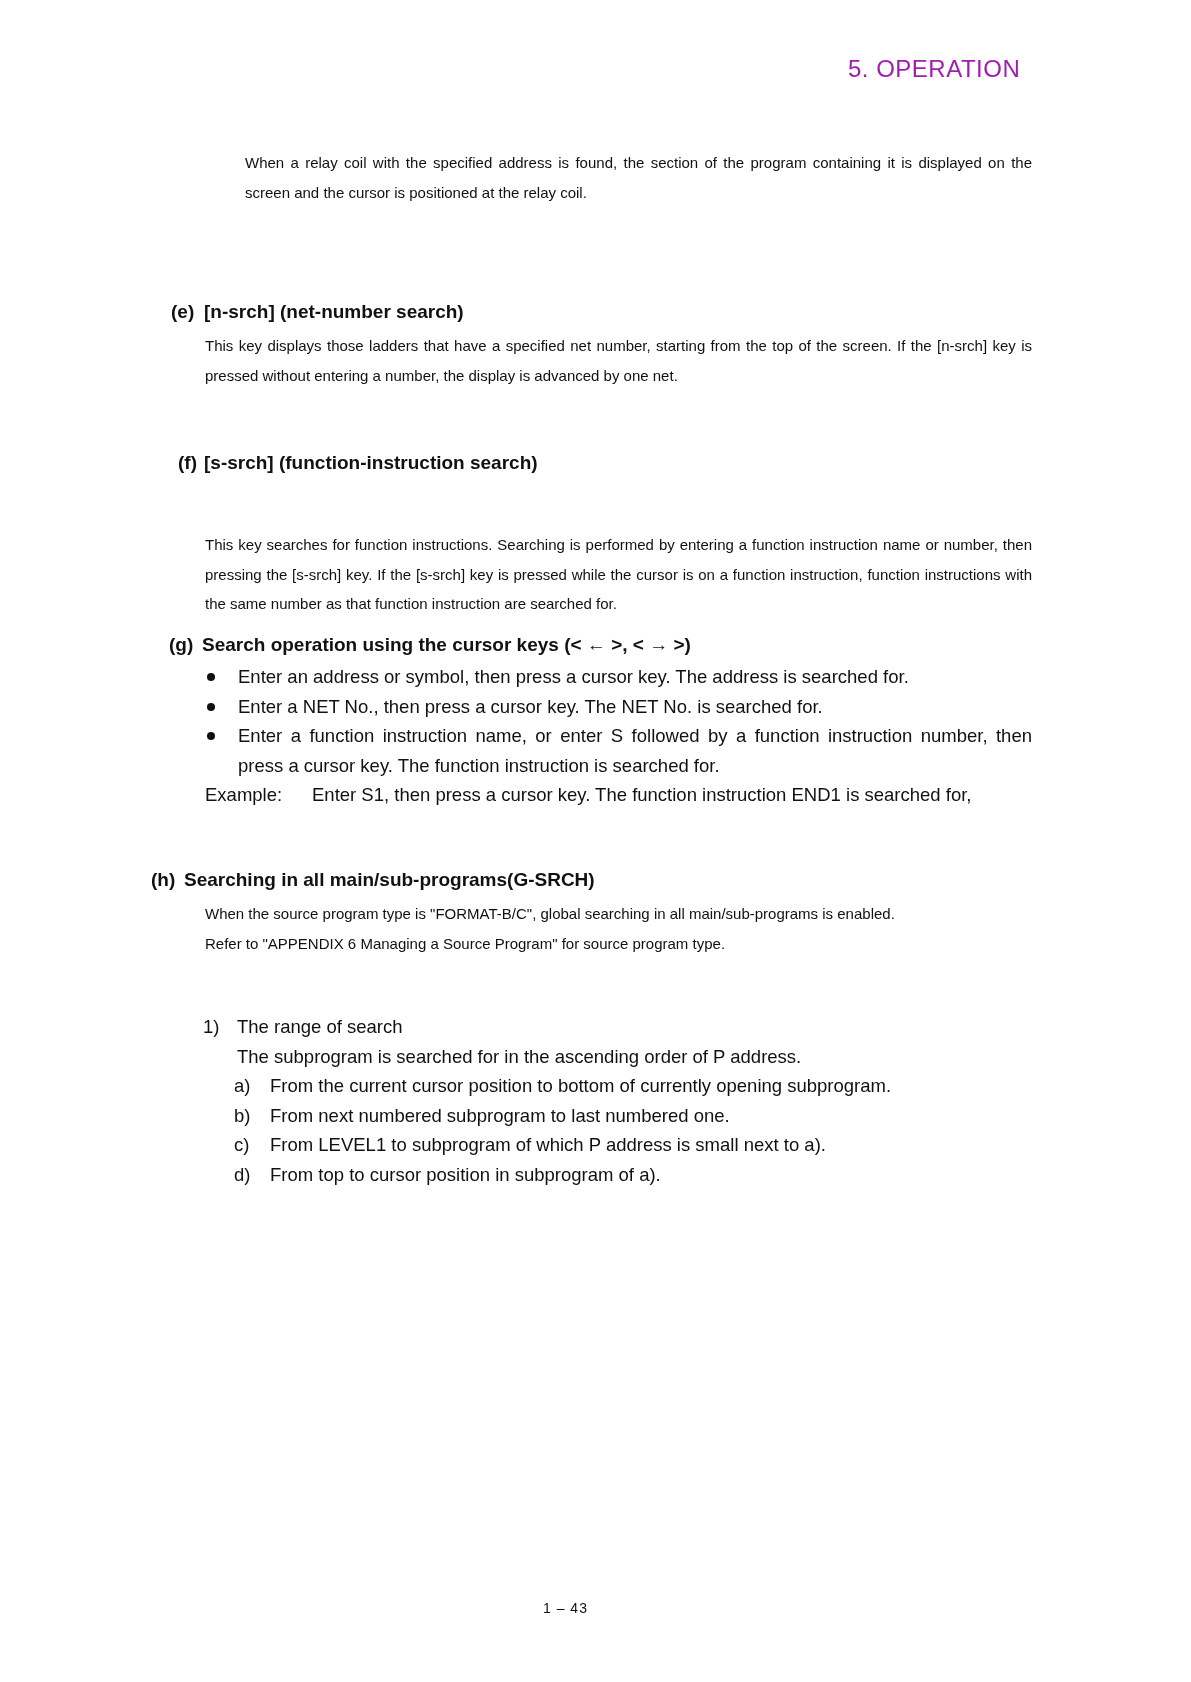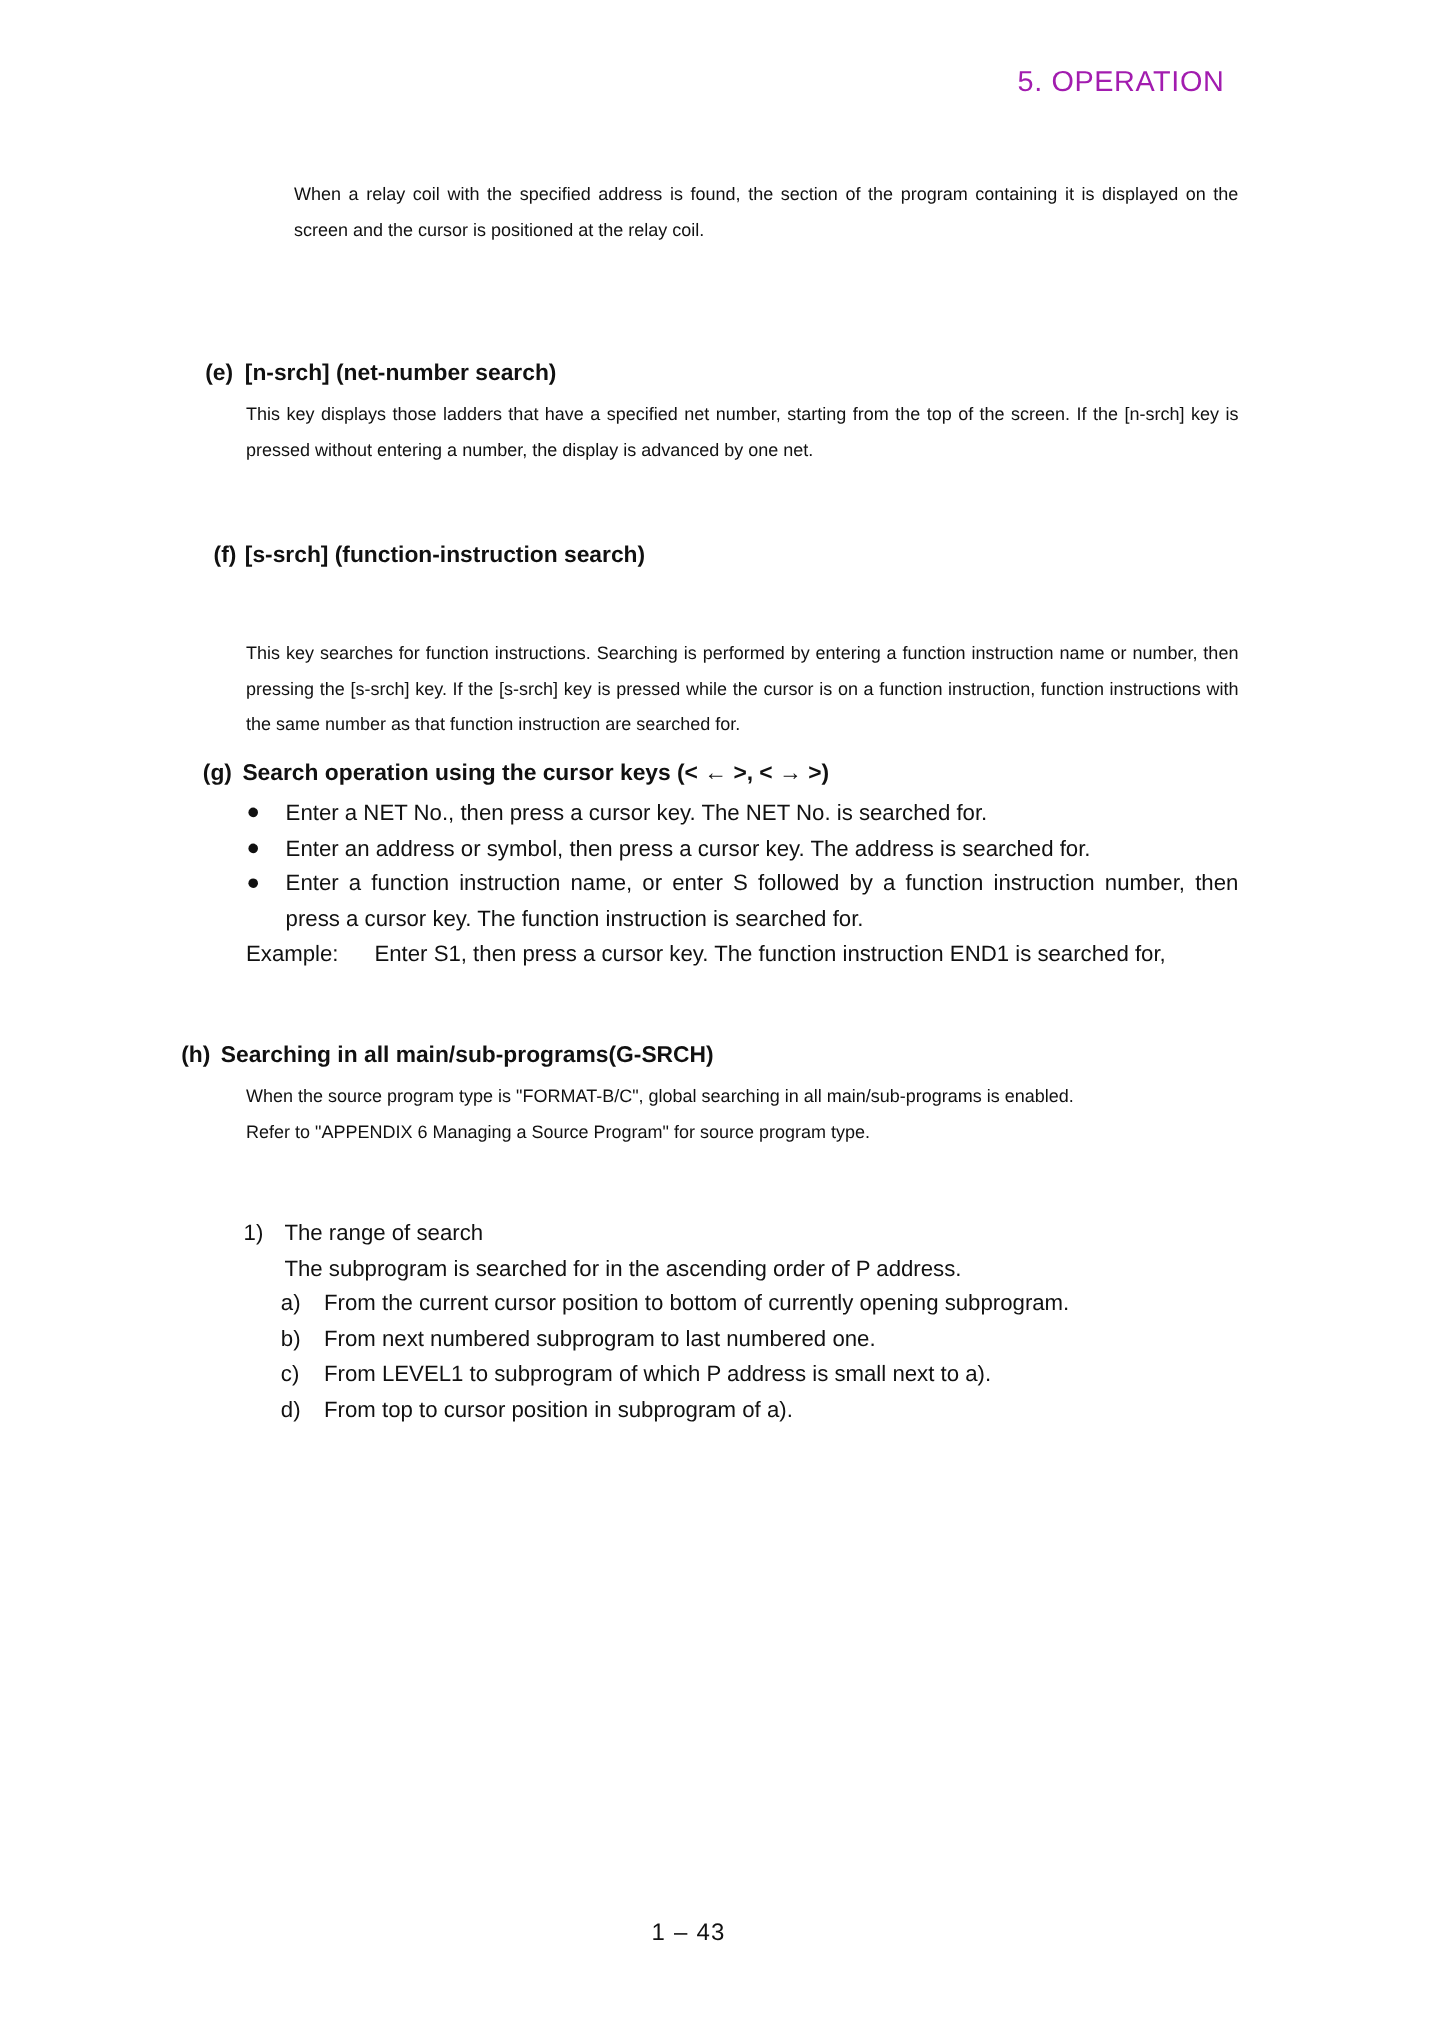--- a/index.html
+++ b/index.html
@@ -25,21 +25,21 @@
   .example .lbl { width: 107px; flex: none; }
   .example .txt { flex: 1; text-align: justify; text-align-last: left; }
   .sec-h-h { left: 151px; top: 866px; }
   .sec-h-b { left: 205px; top: 899px; width: 827px; }
   .range { position: absolute; left: 203px; top: 1012px; width: 800px; font-size: 18.5px; line-height: 29.5px; }
   .range .row { display: flex; }
   .range .num { width: 34px; flex: none; }
   .range .indent { margin-left: 34px; }
   .sub { display: flex; margin-left: 31px; }
   .sub .lbl { width: 36px; flex: none; }
-  .pageno { position: absolute; left: 543px; top: 1600px; font-size: 20px; letter-spacing: 1px; }
+  .pageno { position: absolute; left: 543px; top: 1600px; font-size: 14px; letter-spacing: 1px; }
 </style>
 </head>
 <body>
 
 <div class="header">5.  OPERATION</div>
 
 <div class="para intro">
   <p>When a relay coil with the specified address is found, the section of the program containing it is displayed on the screen and the cursor is positioned at the relay coil.</p>
 </div>
 
@@ -56,25 +56,25 @@
 <div class="para sec-f-b">
   <p>This key searches for function instructions.  Searching is performed by entering a function instruction name or number, then pressing the [s-srch] key.  If the [s-srch] key is pressed while the cursor is on a function instruction, function instructions with the same number as that function instruction are searched for.</p>
 </div>
 
 <div class="heading sec-g-h">
   <span class="tag">(g)</span><span>Search operation using the cursor keys (&lt; ← &gt;, &lt; → &gt;)</span>
 </div>
 <div class="bullets">
   <div class="bullet">
     <span class="dot"></span>
-    <span class="txt">Enter a NET No., then press a cursor key.  The NET No. is searched for.</span>
+    <span class="txt">Enter an address or symbol, then press a cursor key.  The address is searched for.</span>
   </div>
   <div class="bullet">
     <span class="dot"></span>
-    <span class="txt">Enter an address or symbol, then press a cursor key.  The address is searched for.</span>
+    <span class="txt">Enter a NET No., then press a cursor key.  The NET No. is searched for.</span>
   </div>
   <div class="bullet">
     <span class="dot"></span>
     <span class="txt">Enter a function instruction name, or enter S followed by a function instruction number, then press a cursor key.  The function instruction is searched for.</span>
   </div>
   <div class="example">
     <span class="lbl">Example:</span>
     <span class="txt">Enter S1, then press a cursor key.  The function instruction END1 is searched for,</span>
   </div>
 </div>

